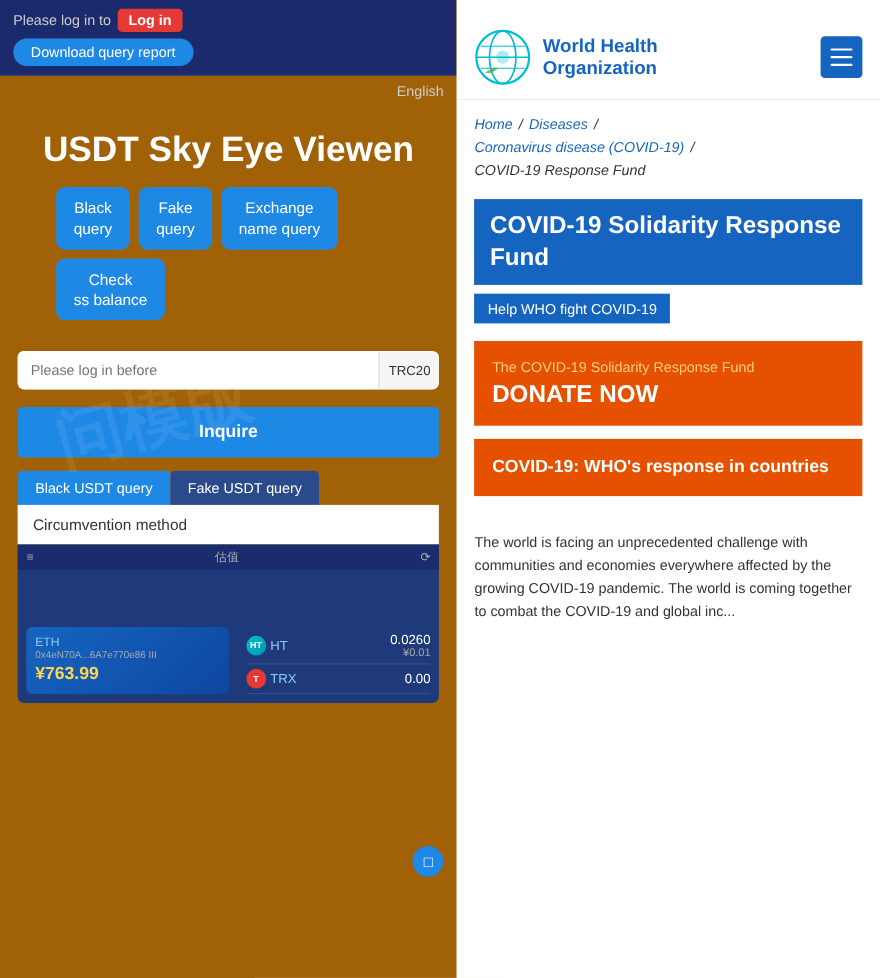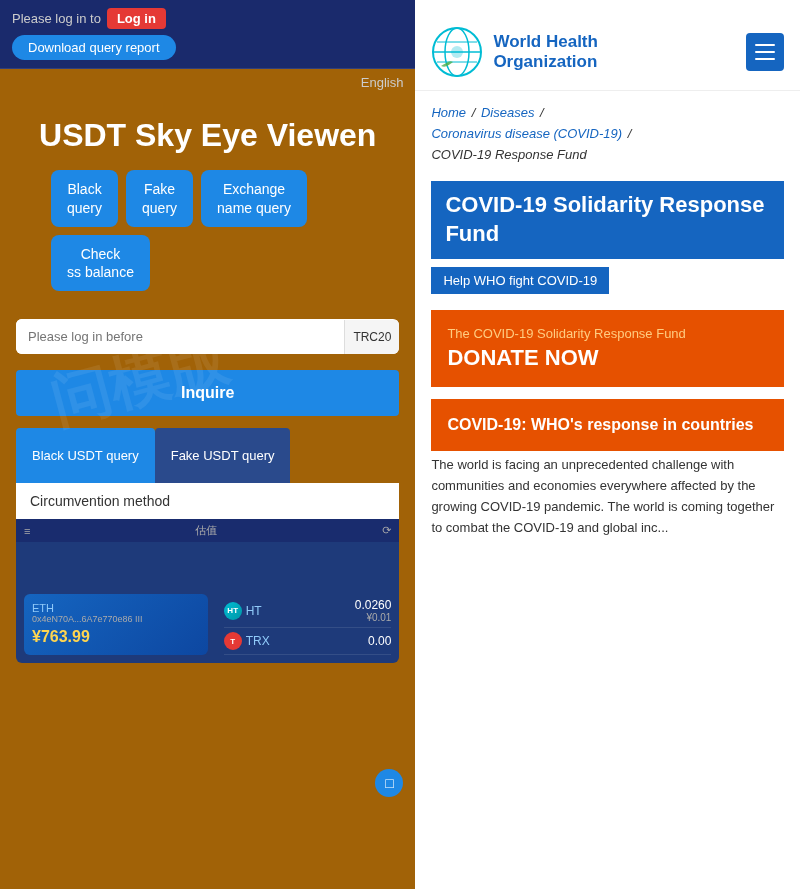--- a/index.html
+++ b/index.html
@@ -145,21 +145,21 @@
       border-radius: 4px;
     }
 
     .tab-bar {
       display: flex;
       margin: 12px 16px 0;
       gap: 0;
     }
 
     .tab-item {
-      padding: 20px 16px;
+      padding: 8px 16px;
       font-size: 13px;
       cursor: pointer;
       color: white;
       background: #2a4a8c;
       border-radius: 4px 4px 0 0;
     }
 
     .tab-item.active {
       background: #1e88e5;
     }
@@ -351,21 +351,21 @@
 
     .donate-title {
       color: white;
       font-size: 22px;
       font-weight: bold;
     }
 
     .who-response-card {
       background: #e65100;
       padding: 16px;
-      margin-bottom: 4px;
+      margin-bottom: 32px;
     }
 
     .who-response-title {
       color: white;
       font-size: 16px;
       font-weight: bold;
       line-height: 1.3;
     }
 
     .pandemic-text {

